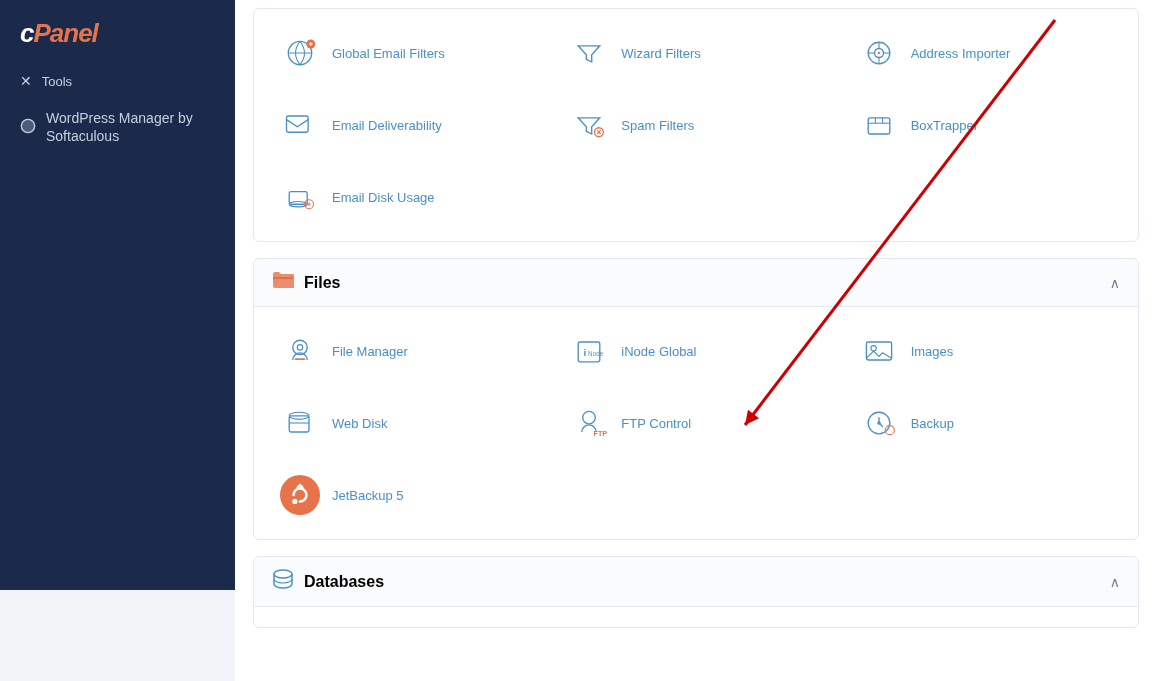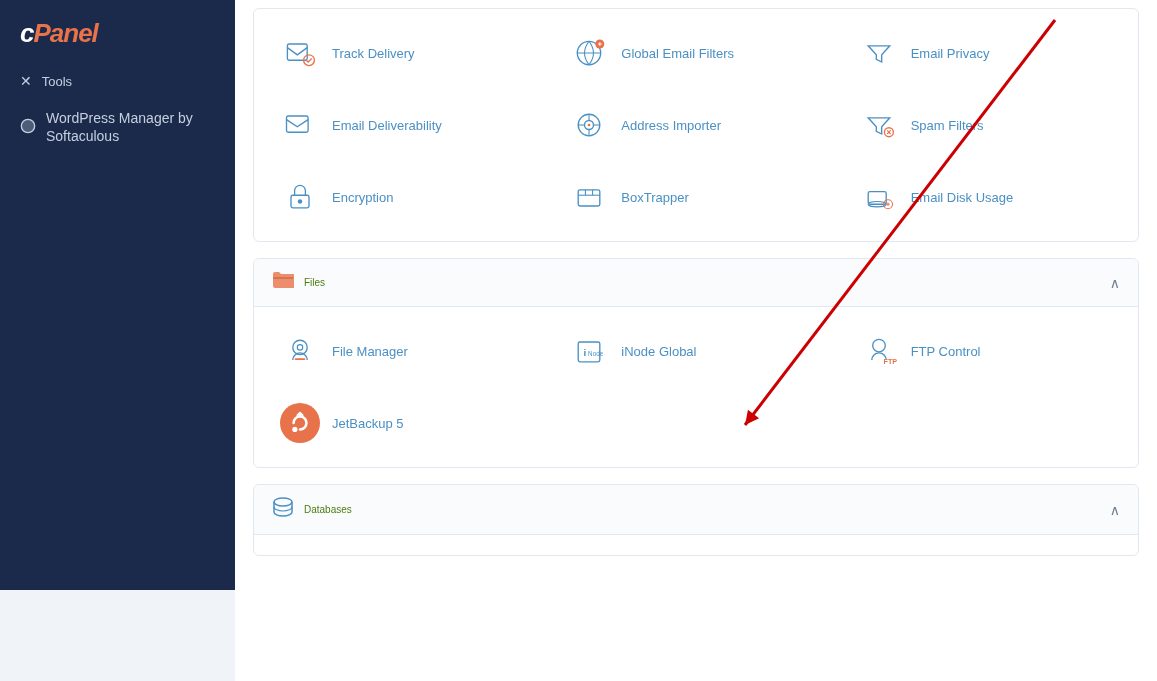--- a/index.html
+++ b/index.html
@@ -61,23 +61,23 @@
       border-bottom: 1px solid #e2e8f0;
       background: #fafbfc;
       border-radius: 6px 6px 0 0;
     }
     .section-header-left {
       display: flex;
       align-items: center;
       gap: 10px;
     }
     .section-title {
-      font-size: 10px;
-      font-weight: 400;
-      color: #4d7c0f;
+      font-size: 16px;
+      font-weight: 700;
+      color: #000000;
     }
     .section-chevron {
       color: #718096;
       font-size: 14px;
     }
     .section-icon {
       color: #e8734a;
       font-size: 18px;
     }
 
@@ -164,99 +164,78 @@
 <div id="main">
 
   <svg id="arrow-overlay" xmlns="http://www.w3.org/2000/svg">
       <line x1="820" y1="20" x2="510" y2="425" stroke="#cc0000" stroke-width="3"></line>
       <polygon points="510,425 512.9508385828681,409.62818970784974 524.0679513834411,418.13758469100435" fill="#cc0000"></polygon>
     </svg>
 
   <div class="section" style="margin-top:8px;">
     <div class="items-grid">
 
-      <div class="grid-item">
-        <div class="item-icon">
-          <svg viewBox="0 0 40 40" fill="none" xmlns="http://www.w3.org/2000/svg">
-            <rect x="6" y="10" width="22" height="18" rx="2" stroke="#4a90c4" stroke-width="1.5"></rect>
-            <path d="M6 14l11 8 11-8" stroke="#4a90c4" stroke-width="1.5"></path>
-            <circle cx="30" cy="28" r="6" stroke="#e8734a" stroke-width="1.5"></circle>
-            <path d="M27 28l2 2 4-4" stroke="#e8734a" stroke-width="1.5"></path>
-          </svg>
-        </div>
-        <span class="item-label">Track Delivery</span>
-      </div>
 
       <div class="grid-item">
         <div class="item-icon">
           <svg viewBox="0 0 40 40" fill="none" xmlns="http://www.w3.org/2000/svg">
             <circle cx="20" cy="20" r="13" stroke="#4a90c4" stroke-width="1.5"></circle>
             <path d="M7 20h26M20 7c-3 4-5 8-5 13s2 9 5 13M20 7c3 4 5 8 5 13s-2 9-5 13" stroke="#4a90c4" stroke-width="1.2"></path>
             <circle cx="32" cy="10" r="5" fill="#e8734a"></circle>
             <path d="M30 10h4M32 8v4" stroke="white" stroke-width="1.2"></path>
           </svg>
         </div>
         <span class="item-label">Global Email Filters</span>
       </div>
 
       <div class="grid-item">
         <div class="item-icon">
           <svg viewBox="0 0 40 40" fill="none" xmlns="http://www.w3.org/2000/svg">
             <path d="M8 12h24l-9 10v8l-6-3v-5L8 12z" stroke="#4a90c4" stroke-width="1.5" fill="none"></path>
           </svg>
         </div>
-        <span class="item-label">Email Privacy</span>
-      </div>
-
-      <div class="grid-item">
-        <div class="item-icon">
-          <svg viewBox="0 0 40 40" fill="none" xmlns="http://www.w3.org/2000/svg">
-            <rect x="5" y="10" width="24" height="18" rx="2" stroke="#4a90c4" stroke-width="1.5"></rect>
-            <path d="M5 14l12 8 12-8" stroke="#4a90c4" stroke-width="1.5"></path>
-          </svg>
-        </div>
-        <span class="item-label">Email Deliverability</span>
+        <span class="item-label">Wizard Filters</span>
       </div>
 
       <div class="grid-item">
         <div class="item-icon">
           <svg viewBox="0 0 40 40" fill="none" xmlns="http://www.w3.org/2000/svg">
             <circle cx="20" cy="20" r="12" stroke="#4a90c4" stroke-width="1.5"></circle>
             <circle cx="20" cy="20" r="5" stroke="#4a90c4" stroke-width="1.5"></circle>
             <circle cx="20" cy="20" r="1.5" fill="#e8734a"></circle>
             <line x1="8" y1="20" x2="15" y2="20" stroke="#4a90c4" stroke-width="1.2"></line>
             <line x1="25" y1="20" x2="32" y2="20" stroke="#4a90c4" stroke-width="1.2"></line>
             <line x1="20" y1="8" x2="20" y2="15" stroke="#4a90c4" stroke-width="1.2"></line>
             <line x1="20" y1="25" x2="20" y2="32" stroke="#4a90c4" stroke-width="1.2"></line>
           </svg>
         </div>
         <span class="item-label">Address Importer</span>
       </div>
 
       <div class="grid-item">
         <div class="item-icon">
           <svg viewBox="0 0 40 40" fill="none" xmlns="http://www.w3.org/2000/svg">
+            <rect x="5" y="10" width="24" height="18" rx="2" stroke="#4a90c4" stroke-width="1.5"></rect>
+            <path d="M5 14l12 8 12-8" stroke="#4a90c4" stroke-width="1.5"></path>
+          </svg>
+        </div>
+        <span class="item-label">Email Deliverability</span>
+      </div>
+
+      <div class="grid-item">
+        <div class="item-icon">
+          <svg viewBox="0 0 40 40" fill="none" xmlns="http://www.w3.org/2000/svg">
             <path d="M8 12h24l-9 10v8l-6-3v-5L8 12z" stroke="#4a90c4" stroke-width="1.5" fill="none"></path>
             <circle cx="31" cy="28" r="5" stroke="#e8734a" stroke-width="1.5"></circle>
             <path d="M29 26l4 4M33 26l-4 4" stroke="#e8734a" stroke-width="1.2"></path>
           </svg>
         </div>
         <span class="item-label">Spam Filters</span>
       </div>
 
-      <div class="grid-item">
-        <div class="item-icon">
-          <svg viewBox="0 0 40 40" fill="none" xmlns="http://www.w3.org/2000/svg">
-            <rect x="10" y="18" width="20" height="14" rx="2" stroke="#4a90c4" stroke-width="1.5"></rect>
-            <path d="M14 18v-5a6 6 0 0112 0v5" stroke="#4a90c4" stroke-width="1.5"></path>
-            <circle cx="20" cy="25" r="2.5" fill="#4a90c4"></circle>
-          </svg>
-        </div>
-        <span class="item-label">Encryption</span>
-      </div>
 
       <div class="grid-item">
         <div class="item-icon">
           <svg viewBox="0 0 40 40" fill="none" xmlns="http://www.w3.org/2000/svg">
             <rect x="8" y="12" width="24" height="18" rx="2" stroke="#4a90c4" stroke-width="1.5"></rect>
             <path d="M8 18h24" stroke="#4a90c4" stroke-width="1.2"></path>
             <path d="M16 12v6" stroke="#4a90c4" stroke-width="1.2"></path>
             <path d="M24 12v6" stroke="#4a90c4" stroke-width="1.2"></path>
           </svg>
         </div>
@@ -309,35 +288,66 @@
         <div class="item-icon">
           <svg viewBox="0 0 40 40" fill="none" xmlns="http://www.w3.org/2000/svg">
             <rect x="8" y="10" width="24" height="22" rx="2" stroke="#4a90c4" stroke-width="1.5"></rect>
             <text x="14" y="26" font-size="11" fill="#4a90c4" font-family="sans-serif" font-weight="bold">i</text>
             <text x="19" y="26" font-size="7" fill="#4a90c4" font-family="sans-serif">Node</text>
           </svg>
         </div>
         <span class="item-label">iNode Global</span>
       </div>
 
-
-
-
+      <div class="grid-item">
+        <div class="item-icon">
+          <svg viewBox="0 0 40 40" fill="none" xmlns="http://www.w3.org/2000/svg">
+            <rect x="6" y="10" width="28" height="20" rx="2" stroke="#4a90c4" stroke-width="1.5"></rect>
+            <circle cx="14" cy="17" r="3" stroke="#4a90c4" stroke-width="1.2"></circle>
+            <path d="M6 28l8-8 6 6 4-4 10 6" stroke="#4a90c4" stroke-width="1.3"></path>
+          </svg>
+        </div>
+        <span class="item-label">Images</span>
+      </div>
+
+
+
+      <div class="grid-item">
+        <div class="item-icon">
+          <svg viewBox="0 0 40 40" fill="none" xmlns="http://www.w3.org/2000/svg">
+            <rect x="8" y="12" width="22" height="18" rx="2" stroke="#4a90c4" stroke-width="1.5"></rect>
+            <path d="M8 20h22" stroke="#4a90c4" stroke-width="1.2"></path>
+            <ellipse cx="19" cy="12" rx="11" ry="4" stroke="#4a90c4" stroke-width="1.2"></ellipse>
+          </svg>
+        </div>
+        <span class="item-label">Web Disk</span>
+      </div>
 
       <div class="grid-item">
         <div class="item-icon">
           <svg viewBox="0 0 40 40" fill="none" xmlns="http://www.w3.org/2000/svg">
             <circle cx="20" cy="14" r="7" stroke="#4a90c4" stroke-width="1.5"></circle>
             <path d="M12 30c0-4.4 3.6-8 8-8s8 3.6 8 8" stroke="#4a90c4" stroke-width="1.5"></path>
             <text x="25" y="34" font-size="8" fill="#e8734a" font-family="sans-serif" font-weight="bold">FTP</text>
           </svg>
         </div>
         <span class="item-label">FTP Control</span>
       </div>
 
+      <div class="grid-item">
+        <div class="item-icon">
+          <svg viewBox="0 0 40 40" fill="none" xmlns="http://www.w3.org/2000/svg">
+            <circle cx="20" cy="20" r="12" stroke="#4a90c4" stroke-width="1.5"></circle>
+            <path d="M20 14v6l4 4" stroke="#4a90c4" stroke-width="1.5" stroke-linecap="round"></path>
+            <circle cx="20" cy="20" r="2" fill="#4a90c4"></circle>
+            <circle cx="32" cy="28" r="5" stroke="#e8734a" stroke-width="1.3"></circle>
+          </svg>
+        </div>
+        <span class="item-label">Backup</span>
+      </div>
 
 
 
       <div class="grid-item">
         <div class="item-icon">
           <div class="jetbackup-icon">
             <svg width="28" height="28" viewBox="0 0 28 28" fill="none">
               <circle cx="14" cy="14" r="13" fill="#e8734a"></circle>
               <path d="M9 14c0-2.8 2.2-5 5-5s5 2.2 5 5-2.2 5-5 5" stroke="white" stroke-width="2" stroke-linecap="round"></path>
               <circle cx="10" cy="19" r="2" fill="white"></circle>

